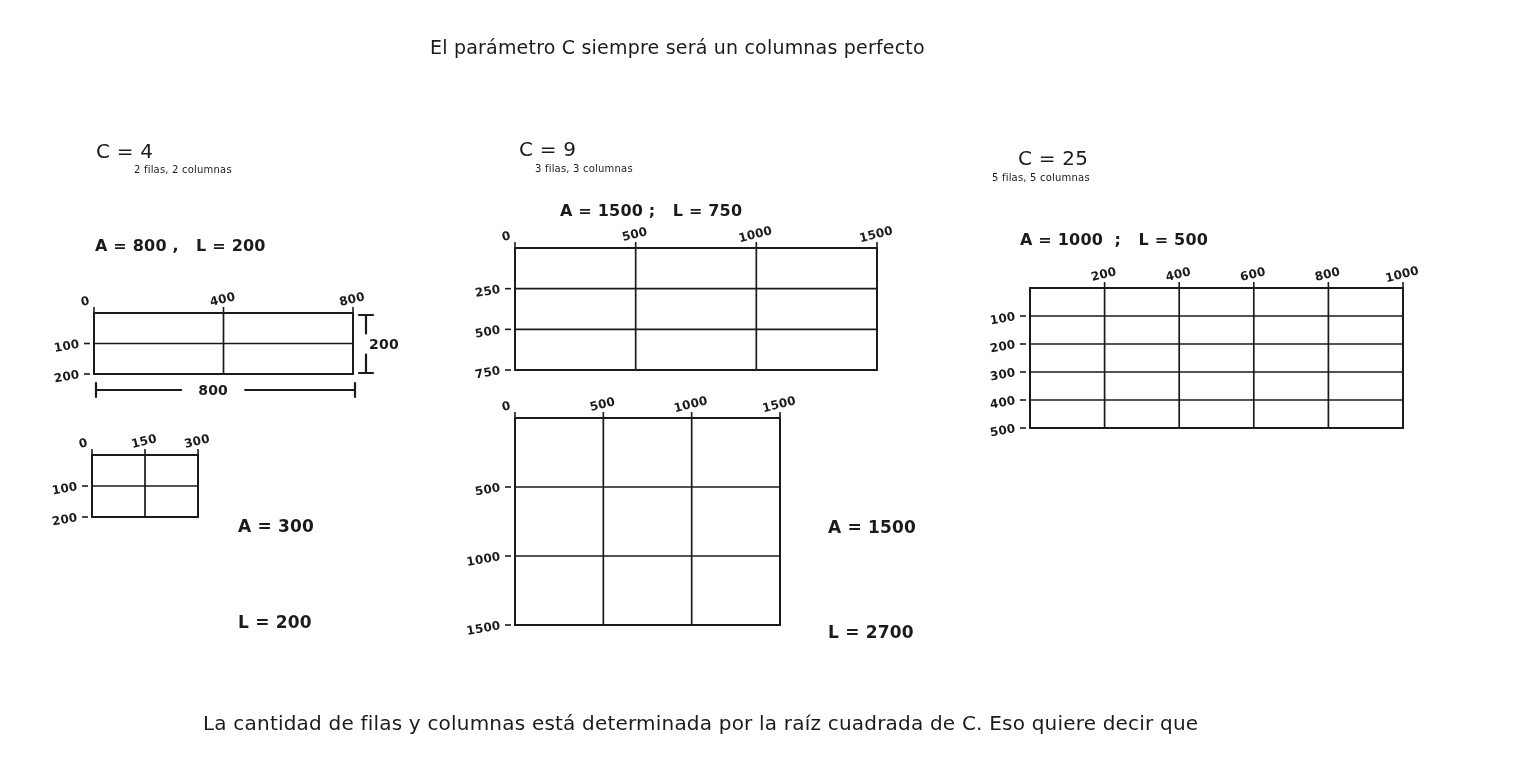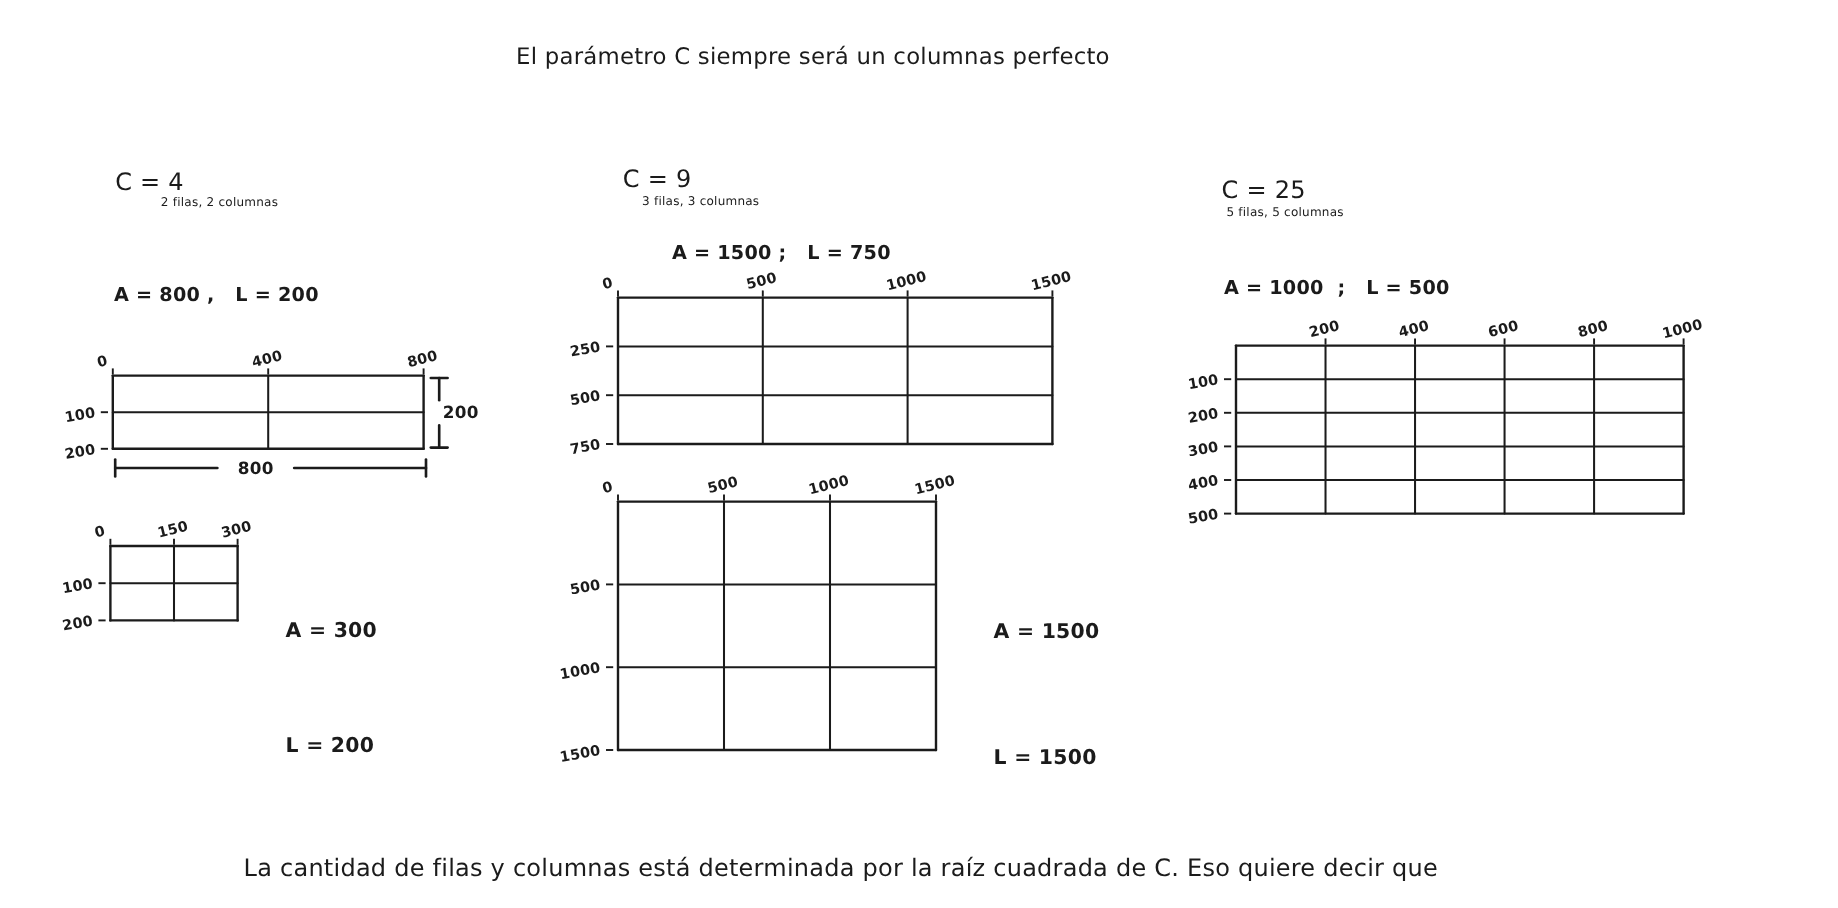--- a/index.html
+++ b/index.html
@@ -16,21 +16,21 @@
   #grids-svg { position: absolute; left: 0; top: 0; }
   .txt { position: absolute; white-space: pre; }
   .title       { left: 430px; top: 36px;  font-size: 19px; }
   .heading     { font-size: 20px; margin-top: 24px; }
   .c4-heading  { left: 96px;   top: 115px; }
   .c9-heading  { left: 519px;  top: 113px; }
   .c25-heading { left: 1018px; top: 122px; }
   .sub         { font-size: 10px; }
   .c4-sub      { left: 134px;  top: 164px; }
   .c9-sub      { left: 535px;  top: 163px; }
-  .c25-sub     { left: 1022px; top: 172px; }
+  .c25-sub     { left: 992px; top: 172px; }
   .params      { font-size: 16px; font-weight: bold; }
   .c4-params   { left: 95px;   top: 236px; }
   .c9-params   { left: 560px;  top: 201px; }
   .c25-params  { left: 1020px; top: 230px; }
   .annotation  { font-size: 17px; font-weight: bold; line-height: 32px; }
   .ann-c4      { left: 238px;  top: 446px; }
   .ann-c9      { left: 828px;  top: 440px; line-height: 35px; }
   .caption     { left: 203px;  top: 641px; font-size: 20px; line-height: 33px; }
   .tick { font: bold 12px "DejaVu Sans", sans-serif; fill: #1b1b1b; }
   .dim  { font: bold 14px "DejaVu Sans", sans-serif; fill: #1b1b1b; }
@@ -183,19 +183,19 @@
 <div class="txt sub c25-sub">5 filas, 5 columnas</div>
 <div class="txt params c25-params">A = 1000  ;   L = 500</div>
 
 <div class="txt annotation ann-c4">
   <div>A = 300</div>
   <div>L = 200</div>
 </div>
 
 <div class="txt annotation ann-c9">
   <div>A = 1500</div>
-  <div>L = 1500</div>
+  <div>L = 2700</div>
 </div>
 
 <div class="txt caption">
   <div>La cantidad de filas y columnas está determinada por la raíz cuadrada de C. Eso quiere decir que</div>
   
 </div>
 
 </body></html>

